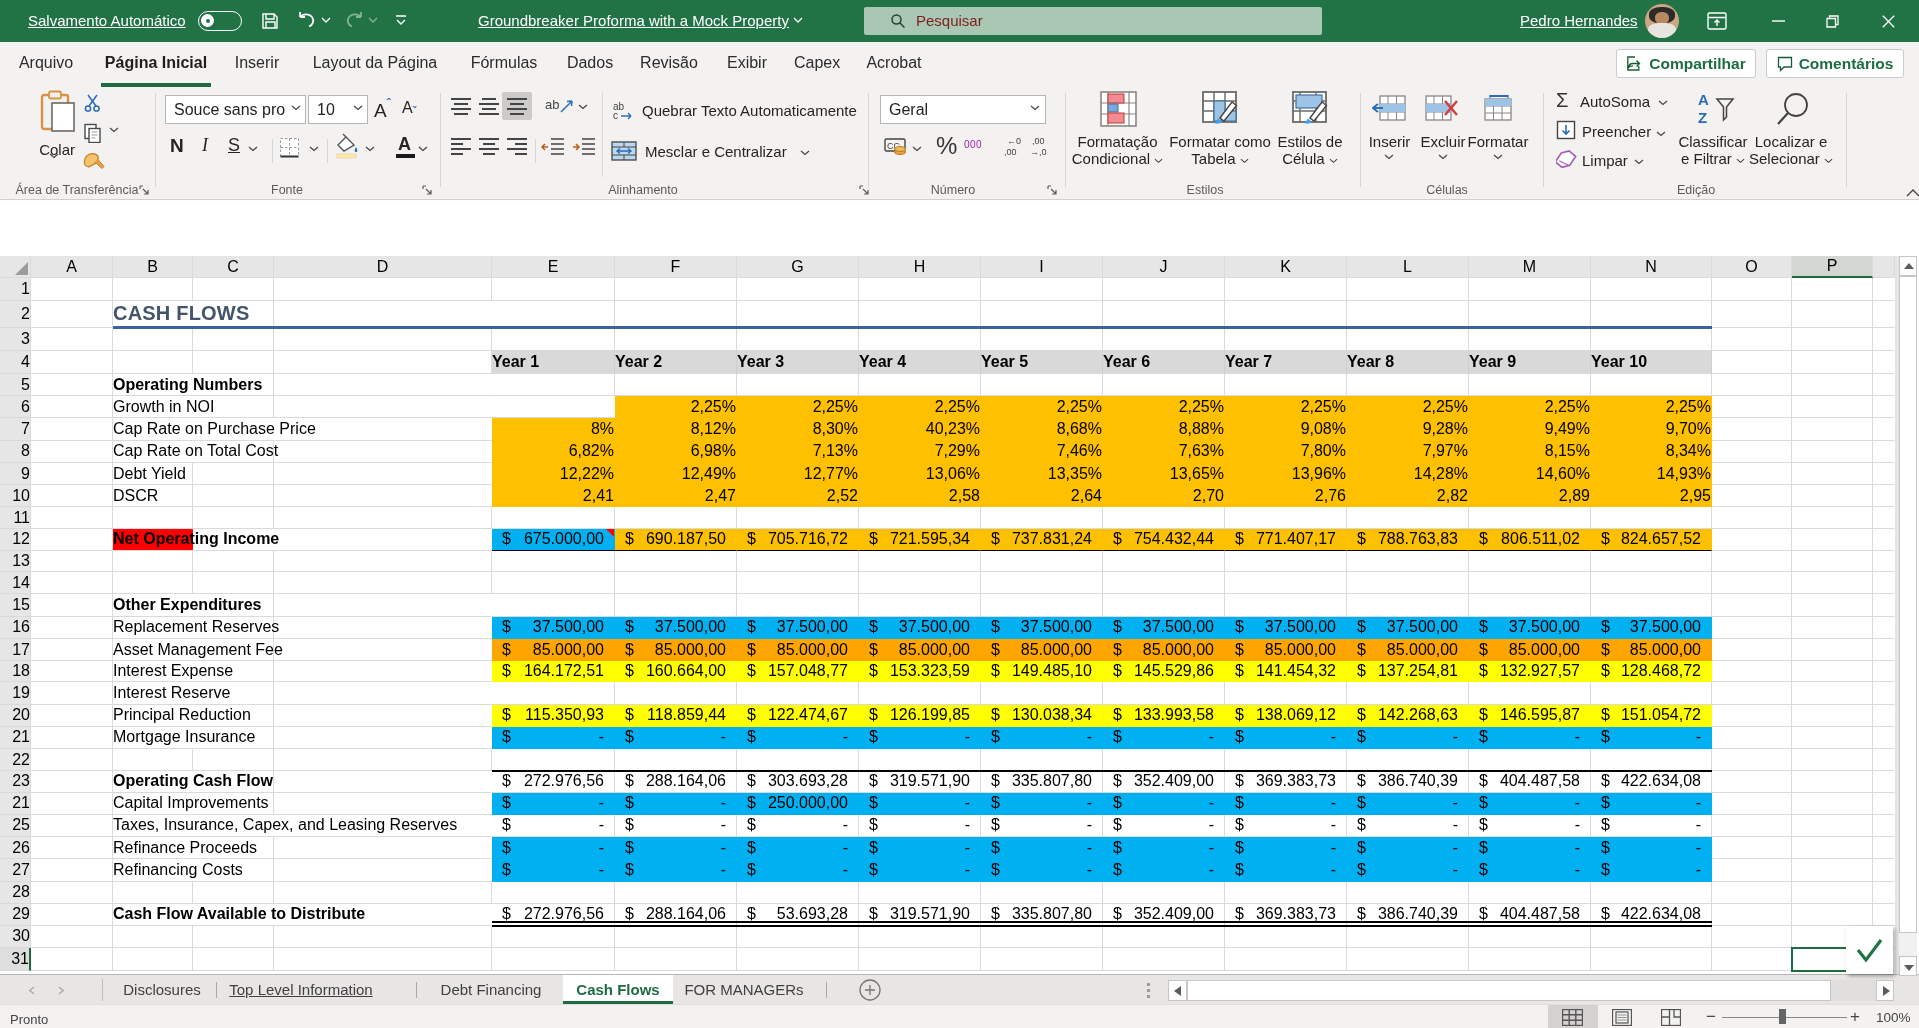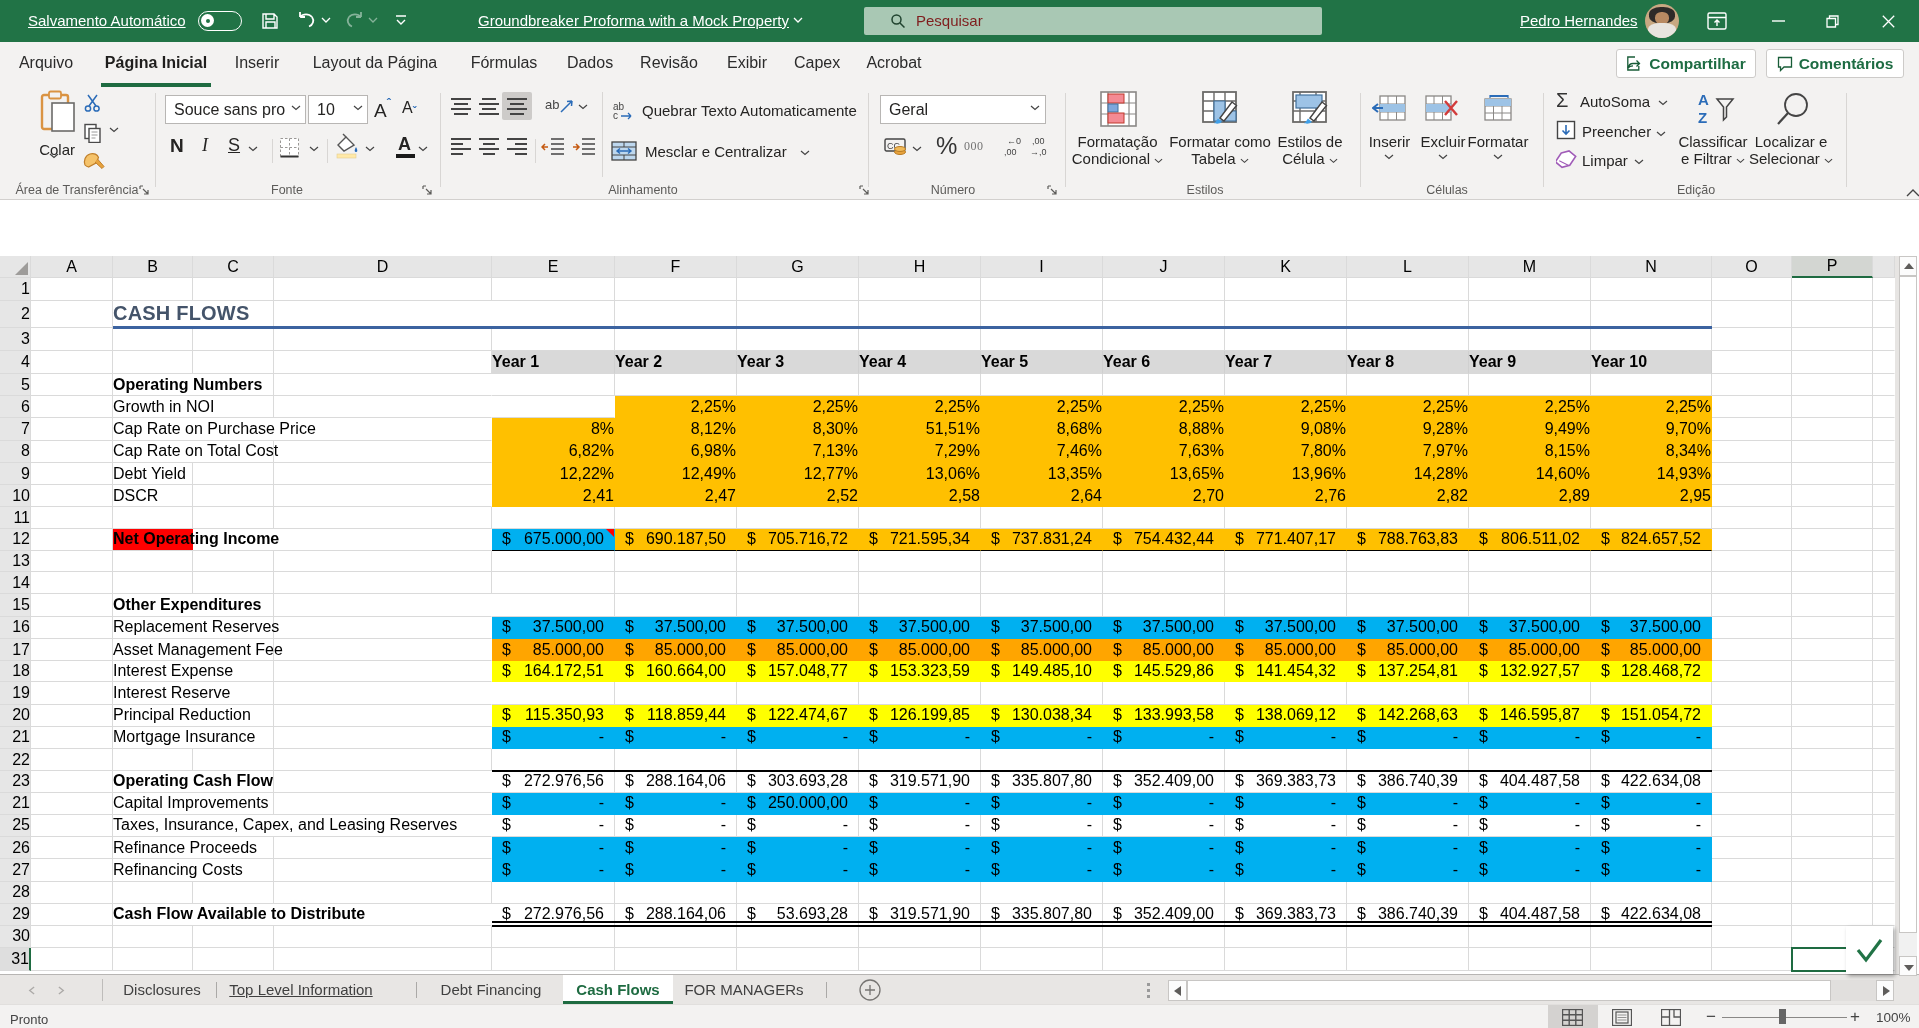--- a/index.html
+++ b/index.html
@@ -301,21 +301,21 @@
     <svg class="abs" style="left:884px; top:49px;" width="26" height="22" viewBox="0 0 26 22">
         <rect x="1" y="3" width="20" height="12" rx="1.5" fill="none" stroke="#444" stroke-width="1.4"></rect>
         <text x="3" y="12.5" font-size="9" fill="#444">CC</text>
         <ellipse cx="16" cy="16" rx="5.5" ry="2.5" fill="#E8A33D" stroke="#B97C25" stroke-width="1"></ellipse>
         <ellipse cx="16" cy="13" rx="5.5" ry="2.5" fill="#F0B957" stroke="#B97C25" stroke-width="1"></ellipse>
       </svg>
     <svg class="abs" style="left:912px; top:59px;" width="10" height="6" viewBox="0 0 10 6">
         <path d="M1 1 l4 3.5 l4 -3.5" fill="none" stroke="#444" stroke-width="1.2"></path>
       </svg>
     <div class="abs" style="left:936px; top:45px; font-size:24px; color:#333;">%</div>
-    <div class="abs" style="left:964px; top:52px; font-size:12px; color:#737373; letter-spacing:0.5px;font-family:Liberation Serif, serif;">000</div>
+    <div class="abs" style="left:964px; top:52px; font-size:10px; color:#a21caf; letter-spacing:0.5px;">000</div>
     <svg class="abs" style="left:1002px; top:48px;" width="24" height="24" viewBox="0 0 24 24">
         <text x="5" y="9" font-size="9" fill="#444">←0</text>
         <text x="2" y="20" font-size="9" fill="#444">,00</text>
       </svg>
     <svg class="abs" style="left:1028px; top:48px;" width="24" height="24" viewBox="0 0 24 24">
         <text x="4" y="9" font-size="9" fill="#444">,00</text>
         <text x="2" y="20" font-size="9" fill="#444">→,0</text>
       </svg>
     <div class="rlabel" style="left:853px;">Número</div>
     <svg class="dlg" style="left:1046px;" width="12" height="12" viewBox="0 0 12 12">
@@ -591,21 +591,21 @@
             <td></td>
             <td class="nr"></td>
           </tr>
 <tr style="height:22.5px">
             <td class="rh">7</td>
             <td></td>
             <td class="lbl nr" colspan="3"><span class="lblz">Cap Rate on Purchase Price</span></td>
             <td class="pct fy">8%</td>
             <td class="pct fy">8,12%</td>
             <td class="pct fy">8,30%</td>
-            <td class="pct fy">51,51%</td>
+            <td class="pct fy">40,23%</td>
             <td class="pct fy">8,68%</td>
             <td class="pct fy">8,88%</td>
             <td class="pct fy">9,08%</td>
             <td class="pct fy">9,28%</td>
             <td class="pct fy">9,49%</td>
             <td class="pct fy">9,70%</td>
             <td></td>
             <td></td>
             <td class="nr"></td>
           </tr>

